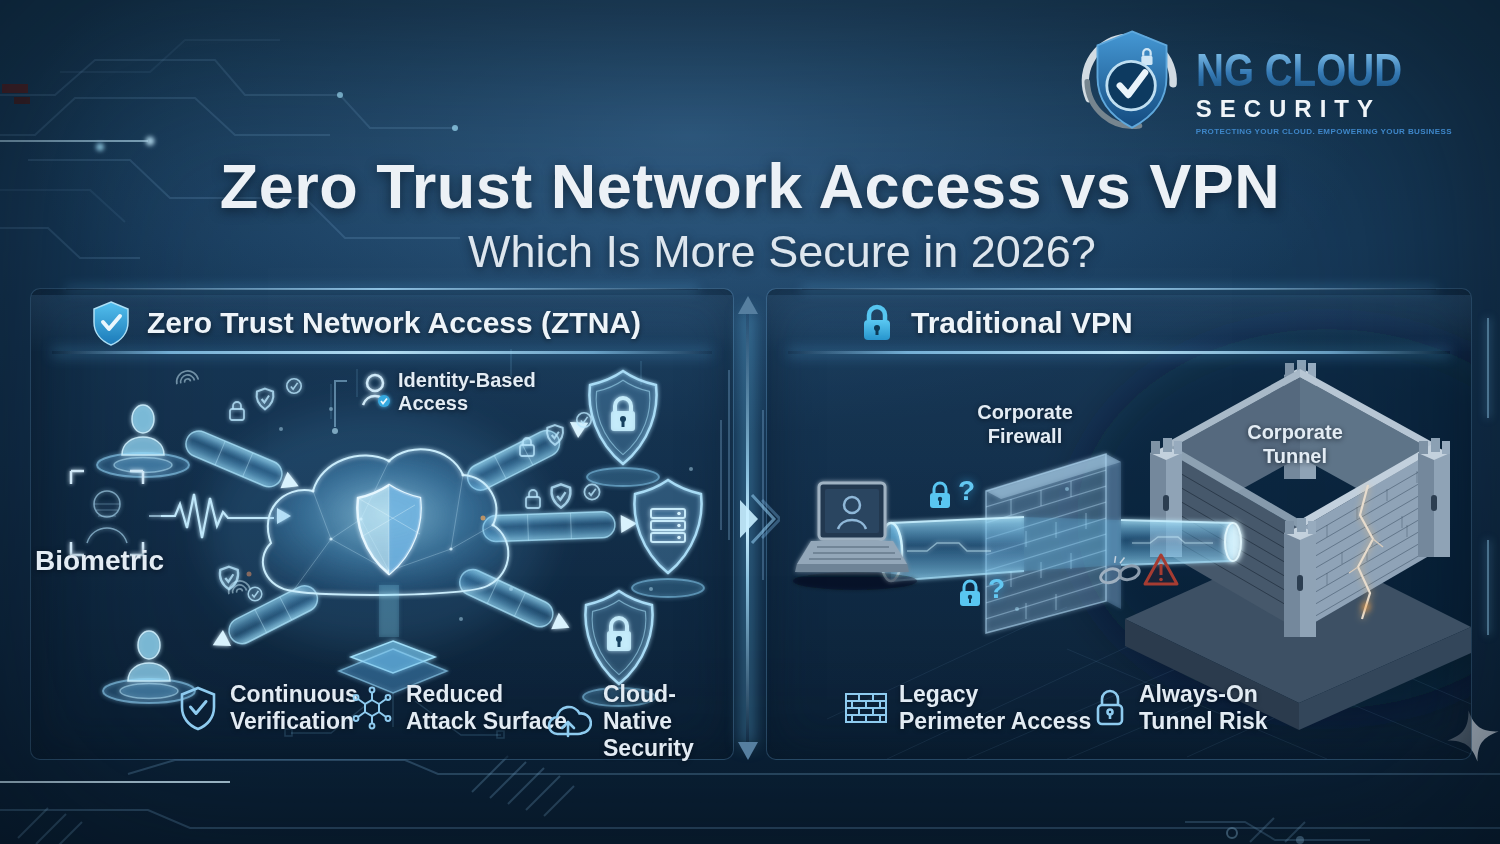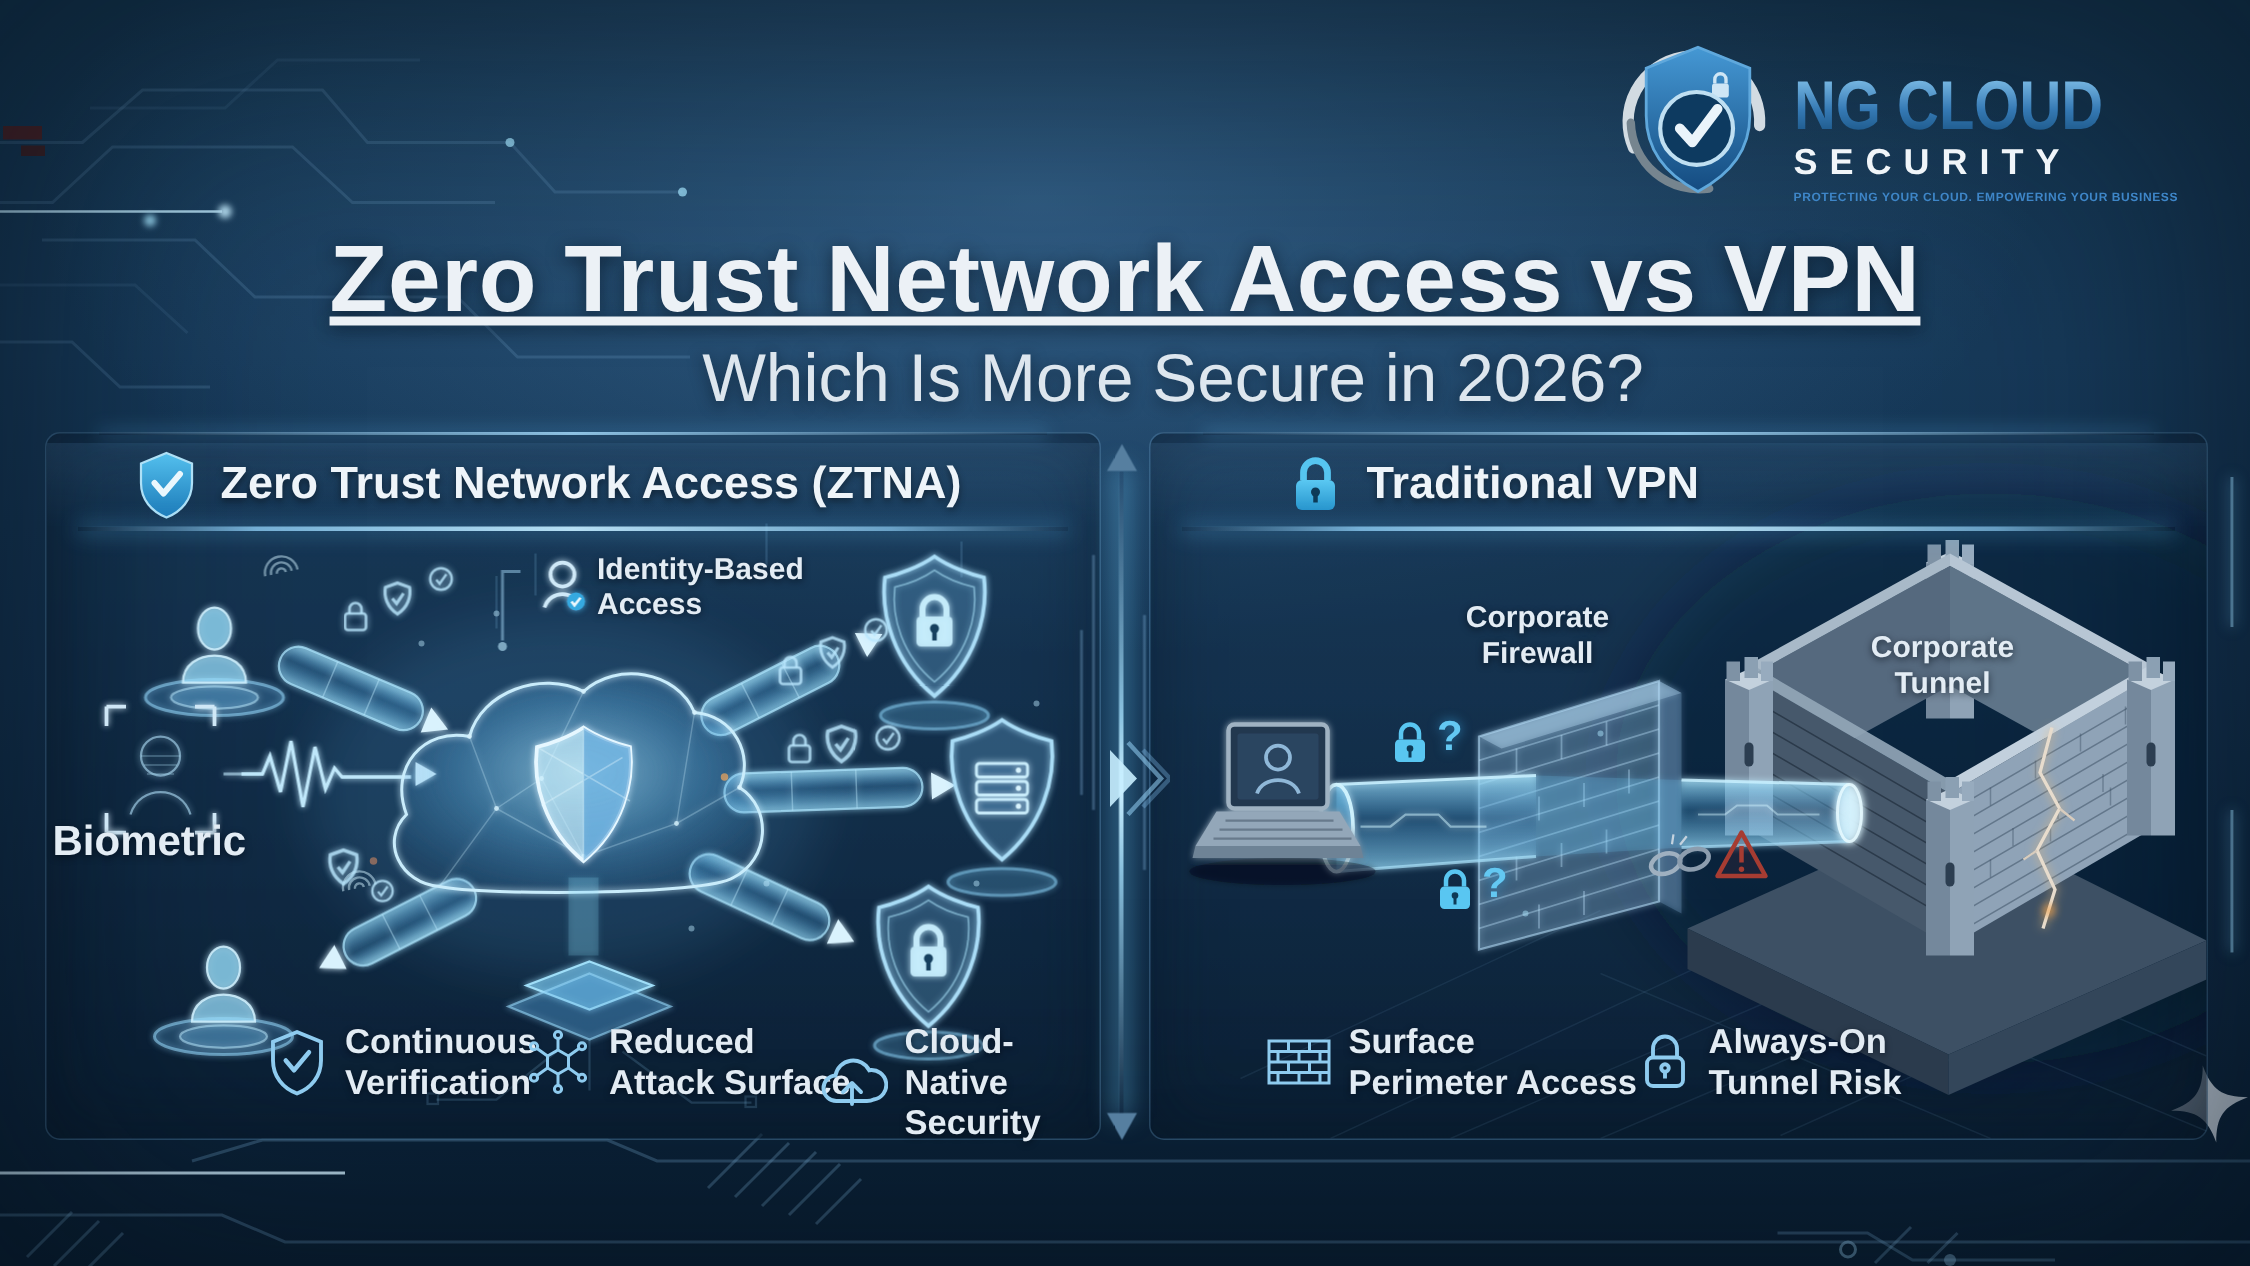--- a/index.html
+++ b/index.html
@@ -23,21 +23,21 @@
     transform:scaleX(0.84);transform-origin:left center;white-space:nowrap;
     background:linear-gradient(180deg,#85c4ec 0%,#3579b4 55%,#17507f 100%);
     -webkit-background-clip:text;background-clip:text;color:transparent;
     text-shadow:none;}
   .logo-line2{font-size:24px;font-weight:700;color:#f0f5f9;letter-spacing:8px;margin-top:2px;white-space:nowrap;}
   .logo-tagline{font-size:8px;font-weight:700;color:#3e86c8;letter-spacing:0.4px;margin-top:4px;white-space:nowrap;}
 
   
   .main-title{position:absolute;top:150px;left:0;width:100%;text-align:center;z-index:4;
     font-size:63px;font-weight:800;color:#ecf1f6;letter-spacing:0.5px;
-    text-shadow:0 3px 12px rgba(6,18,32,0.65);text-decoration:underline;}
+    text-shadow:0 3px 12px rgba(6,18,32,0.65);}
   .main-subtitle{position:absolute;top:226px;left:0;width:100%;text-align:center;z-index:4;
     font-size:45px;font-weight:500;color:#dde6ee;text-shadow:0 2px 10px rgba(6,18,32,0.6);padding-left:32px;}
 
   
   .panel{position:absolute;top:288px;height:470px;border-radius:10px;
     border:1px solid rgba(120,180,225,0.30);
     background:linear-gradient(180deg,rgba(26,58,88,0.45),rgba(12,32,52,0.45));
     box-shadow:inset 0 0 50px rgba(8,22,38,0.5);}
   .panel::before{content:'';position:absolute;top:-1px;left:5%;right:5%;height:2px;
     background:linear-gradient(90deg,transparent,rgba(160,215,248,0.85),transparent);
@@ -698,21 +698,21 @@
 
     <div class="feature vf1">
       <svg class="ficon" width="44" height="40" viewBox="0 0 44 40">
         <g stroke="#8ecbef" stroke-width="2" fill="none">
           <rect x="2" y="6" width="40" height="28"></rect>
           <path d="M2,13 H42 M2,20 H42 M2,27 H42"></path>
           <path d="M15,6 V13 M29,6 V13 M8,13 V20 M22,13 V20 M36,13 V20 M15,20 V27 M29,20 V27 M8,27 V34 M22,27 V34 M36,27 V34"></path>
         </g>
       </svg>
       <div class="ftxt">
-        <div>Surface</div>
+        <div>Legacy</div>
         <div>Perimeter Access</div>
       </div>
     </div>
     <div class="feature vf2">
       <svg class="ficon" width="36" height="46" viewBox="0 0 36 46">
         <g stroke="#8ecbef" stroke-width="2.6" fill="none">
           <path d="M10,20 v-6 a8,8 0 0 1 16,0 v6"></path>
           <rect x="6" y="20" width="24" height="19" rx="4"></rect>
           <circle cx="18" cy="27" r="2.5"></circle>
             <path d="M18,29.5 V34"></path>

